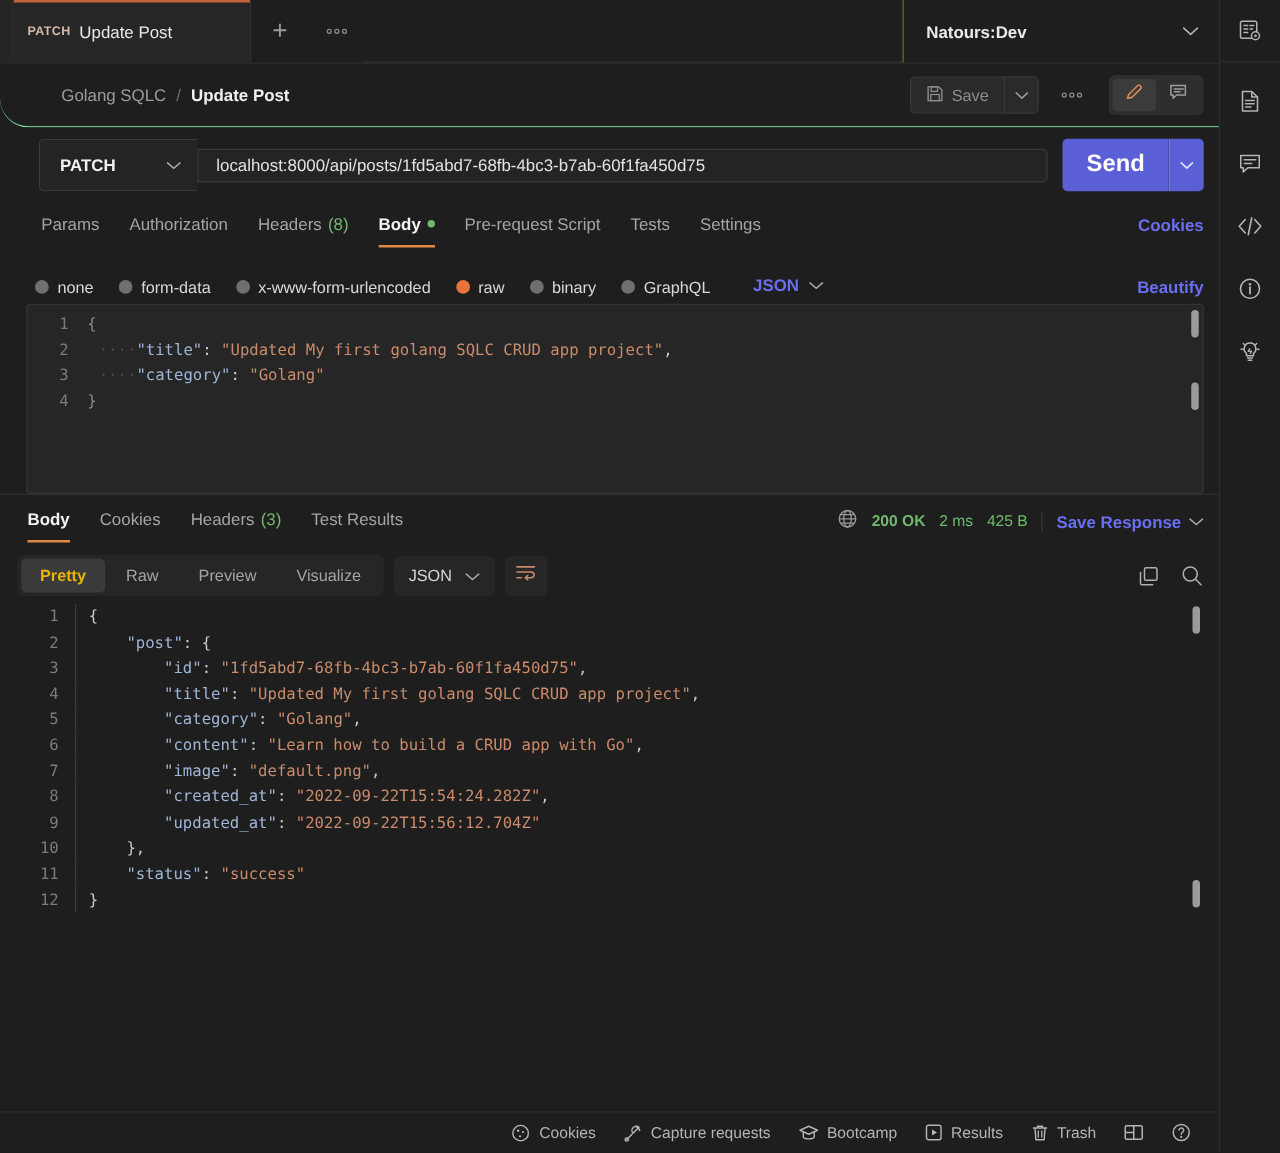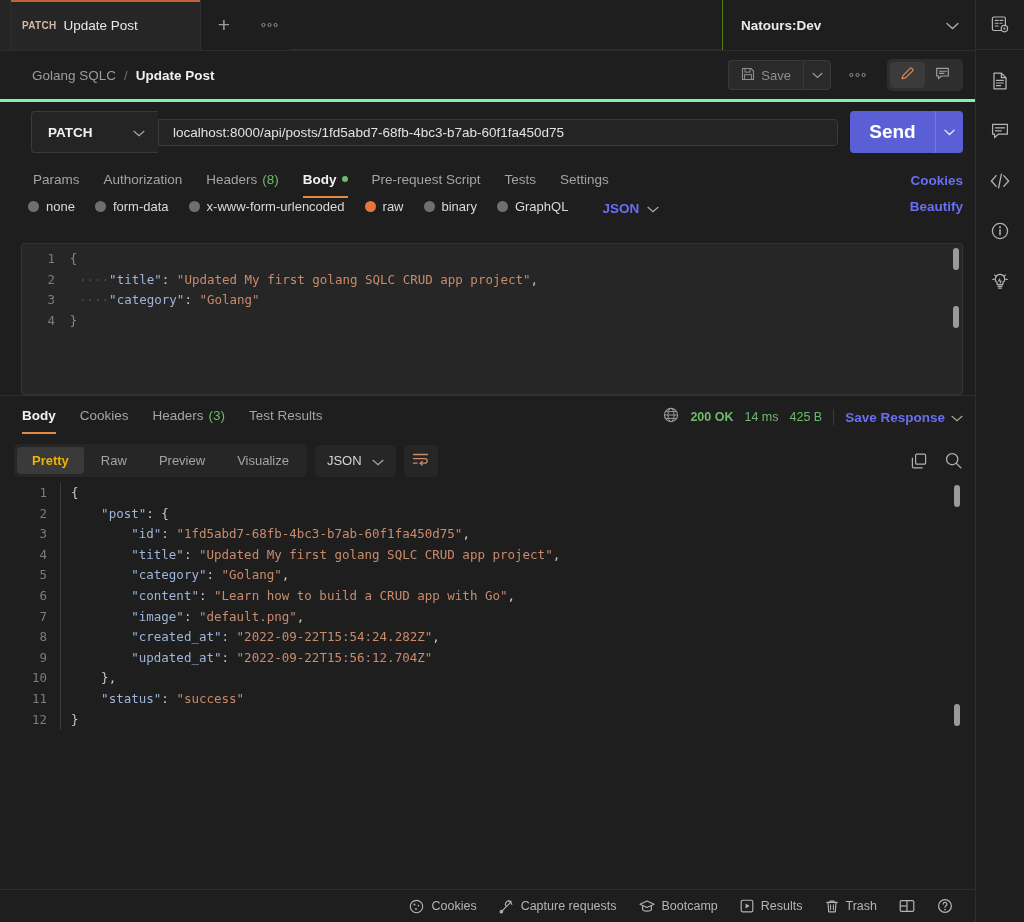--- a/index.html
+++ b/index.html
@@ -59,22 +59,23 @@
   .rail-btn {
     width: 49px; height: 50px; display:flex; align-items:center; justify-content:center;
     color:#b4b4b4; cursor:pointer;
   }
   .rail-btn.first { border-bottom: 1px solid #2e2e2e; }
   .rail-gap { height: 6px; }
 
   
   .crumbrow {
     height: 51px; flex: 0 0 51px; display:flex; align-items:center;
-    padding-left: 12px; border-bottom: 3px solid #86efac;
+    padding-left: 29px; border-bottom: 1px solid #86efac;
     padding-right: 49px;
+    border-radius: 23px;
   }
   .crumb-inner { display:flex; align-items:center; padding-left:20px; flex:1 1 auto; }
   .crumb-coll { font-size: 13.5px; color:#9c9c9c; cursor:pointer; }
   .crumb-sep { font-size: 13.5px; color:#6e6e6e; margin: 0 8px; }
   .crumb-cur { font-size: 13.5px; color:#f0f0f0; font-weight:700; cursor:pointer; }
   .crumb-actions { display:flex; align-items:center; gap: 0px; }
   .save-btn {
     display:flex; align-items:center; gap:6px; height:30px; padding: 0 12px;
     background:#2a2a2a; border:1px solid #393939; border-right:none;
     border-radius: 4px 0 0 4px; color:#8e8e8e; font-size:13px; cursor:pointer;
@@ -137,21 +138,21 @@
   .rt.active::after {
     content:""; position:absolute; left:12px; right:12px; bottom:0; height:2px; background:#e08a45;
   }
   .rt .cnt { color:#6eb96e; }
   .rt .dot { width:6px; height:6px; border-radius:50%; background:#6eb96e; display:inline-block; }
   .rt-spacer { flex:1 1 auto; }
   .link-blue { color:#6a6ef0; font-size:13.5px; font-weight:700; cursor:pointer; }
 
   
   .btyperow {
-    flex: 0 0 38px; display:flex; align-items:flex-start; padding-left:28px; padding-right:61px; gap:0;
+    flex: 0 0 38px; display:flex; align-items:flex-end; padding-left:28px; padding-right:61px; gap:0;
   }
   .radio-item { display:flex; align-items:center; gap:7px; margin-right:20px; cursor:pointer; }
   .radio-dot { width:11px; height:11px; border-radius:50%; background:#6f6f6f; flex:0 0 11px; }
   .radio-dot.sel { background:#e8743b; }
   .radio-label { font-size:13px; color:#d9d9d9; }
   .json-sel { display:flex; align-items:center; gap:8px; margin-left:14px; cursor:pointer; }
   .json-sel .lbl { color:#6a6ef0; font-size:13.5px; font-weight:700; }
   .bspacer { flex:1 1 auto; }
 
   
@@ -420,21 +421,21 @@
         </div>
       <div class="resp-meta">
         <span>
           <svg width="16" height="16" viewBox="0 0 16 16">
               <circle cx="8" cy="8" r="6.6" fill="none" stroke="#9a9a9a" stroke-width="1.1"></circle>
               <ellipse cx="8" cy="8" rx="3" ry="6.6" fill="none" stroke="#9a9a9a" stroke-width="1"></ellipse>
               <path d="M1.6 8h12.8M2.6 4.6h10.8M2.6 11.4h10.8" stroke="#9a9a9a" stroke-width="1"></path>
             </svg>
         </span>
         <span class="meta-ok">200 OK</span>
-        <span class="meta-num">14 ms</span>
+        <span class="meta-num">2 ms</span>
         <span class="meta-num">425 B</span>
         <span class="meta-div"></span>
         <span class="savresp">
           <span class="link-blue">Save Response</span>
           <span>
             <svg width="12" height="7" viewBox="0 0 12 7">
                 <path d="M1 1.3L6 5.6L11 1.3" stroke="#a9a9a9" stroke-width="1.2" fill="none" stroke-linecap="round"></path>
               </svg>
           </span>
         </span>

